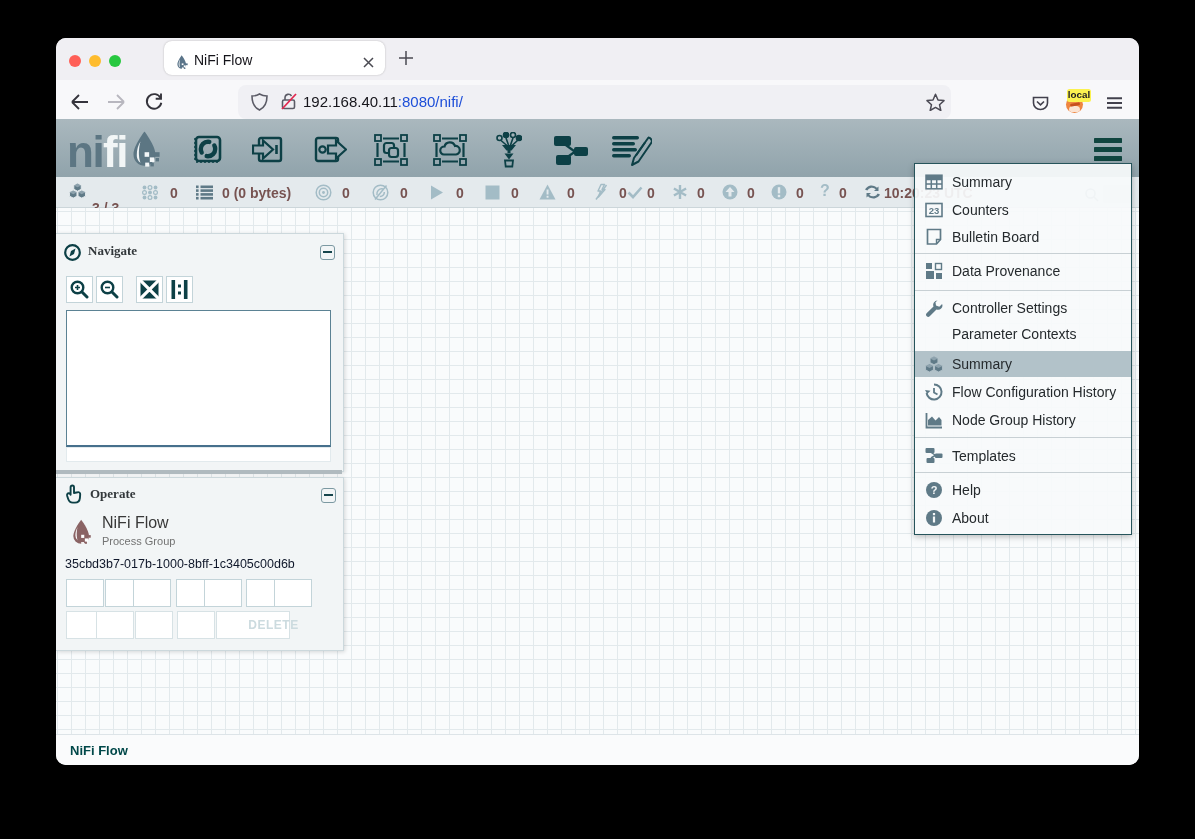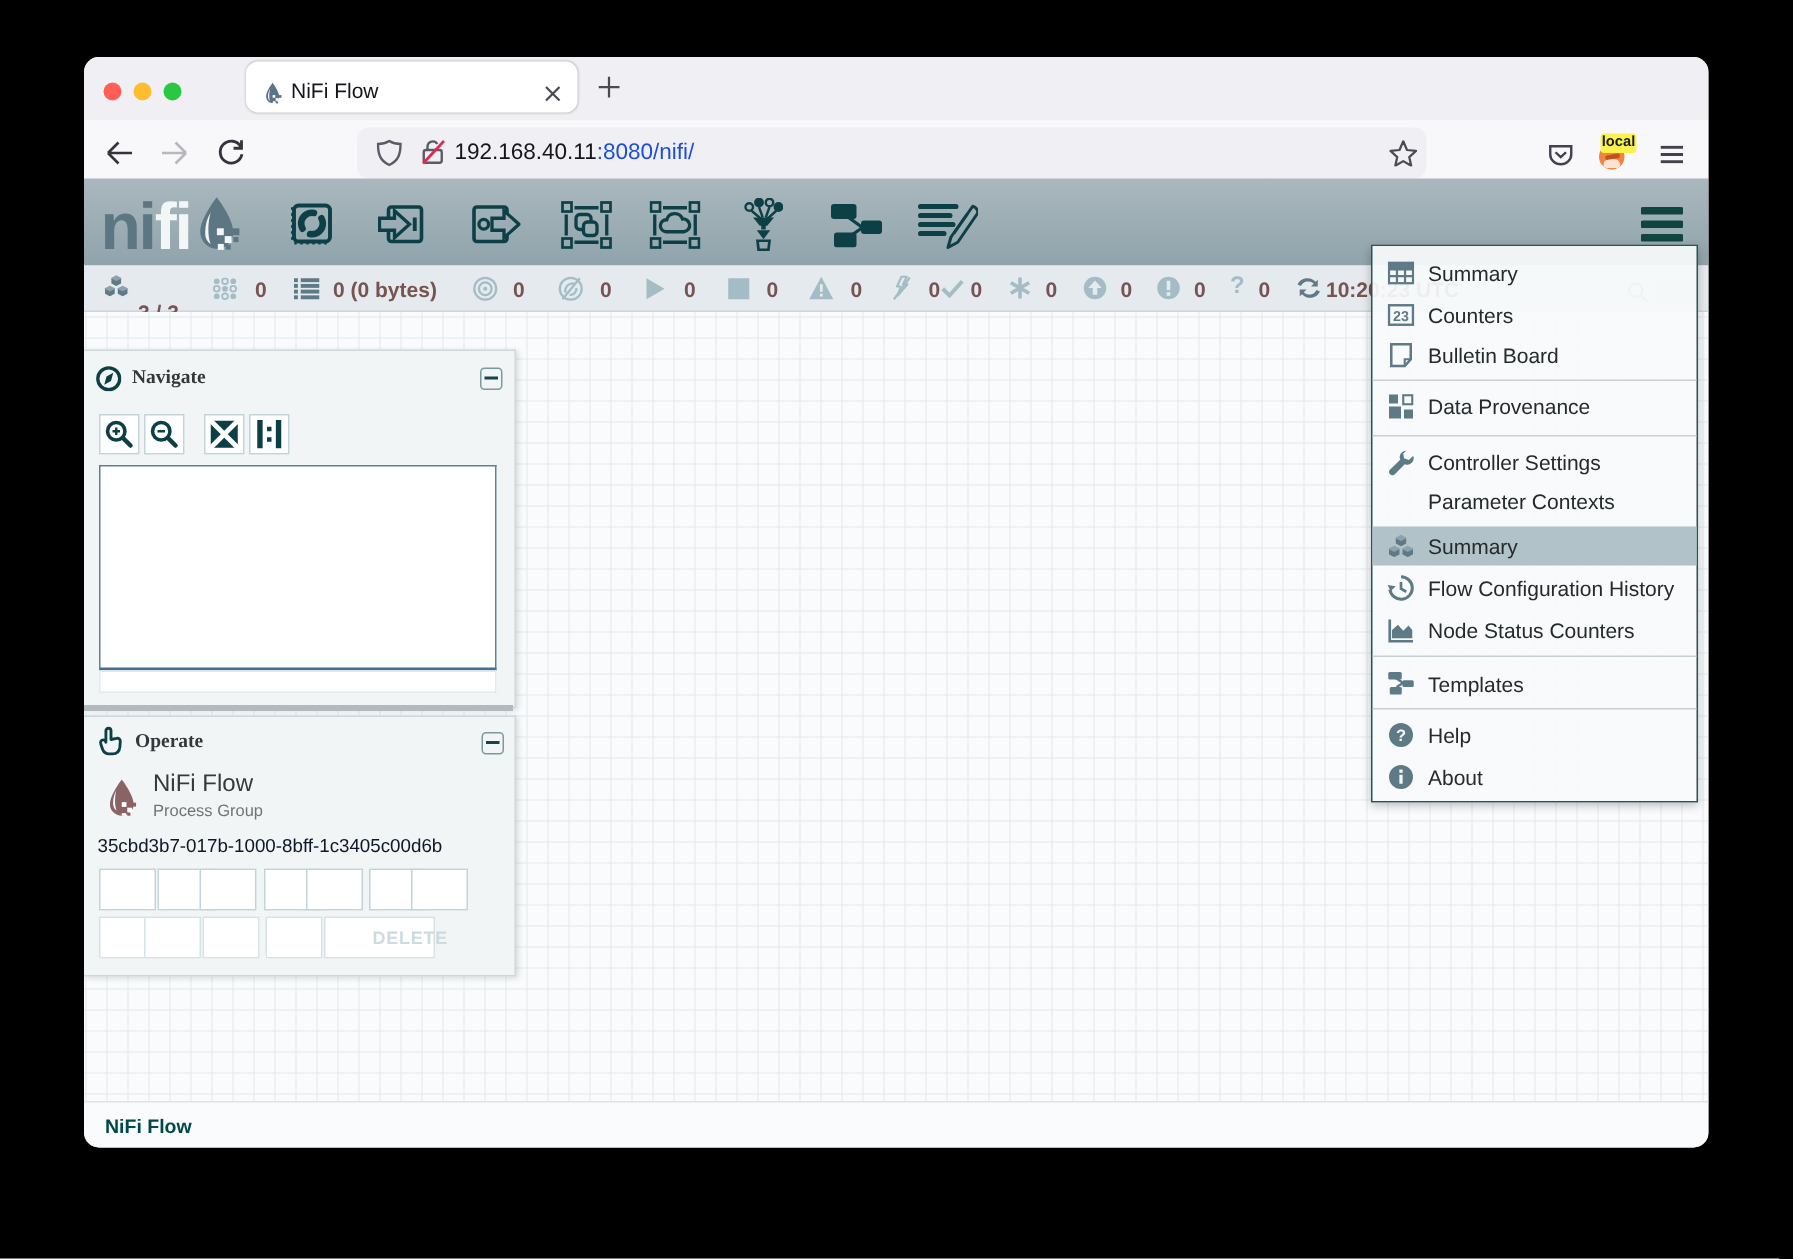--- a/index.html
+++ b/index.html
@@ -563,21 +563,21 @@
           <path d="M0,7 L2.2,11 L5.5,7.8 Z" fill="#5f7a87"></path>
           <path d="M9,5 v4.5 l3.5,2" fill="none" stroke="#5f7a87" stroke-width="1.8"></path>
         </svg>
       <span class="t">Flow Configuration History</span>
     </div>
     <div class="mi" style="top:243px;">
       <svg class="ic" viewBox="0 0 18 18">
           <path d="M1.5,2 V16.5 H17" fill="none" stroke="#5f7a87" stroke-width="1.8"></path>
           <path d="M3,14.5 L3,9 L7,5.5 L10.5,9.5 L14,6 L16.5,9 V14.5 Z" fill="#5f7a87"></path>
         </svg>
-      <span class="t">Node Status Counters</span>
+      <span class="t">Node Group History</span>
     </div>
     <div class="msep" style="top:273px;"></div>
     <div class="mi" style="top:279px;">
       <svg class="ic" viewBox="0 0 18 18">
           <path d="M4,4 L10,8 M11,8 L6,11" stroke="#5f7a87" stroke-width="1.5"></path>
           <g fill="#5f7a87">
             <rect x="0.5" y="1" width="9" height="5" rx="1"></rect>
             <rect x="10" y="6.5" width="7.5" height="4.5" rx="1"></rect>
             <rect x="1.5" y="11" width="8" height="5" rx="1"></rect>
           </g>

